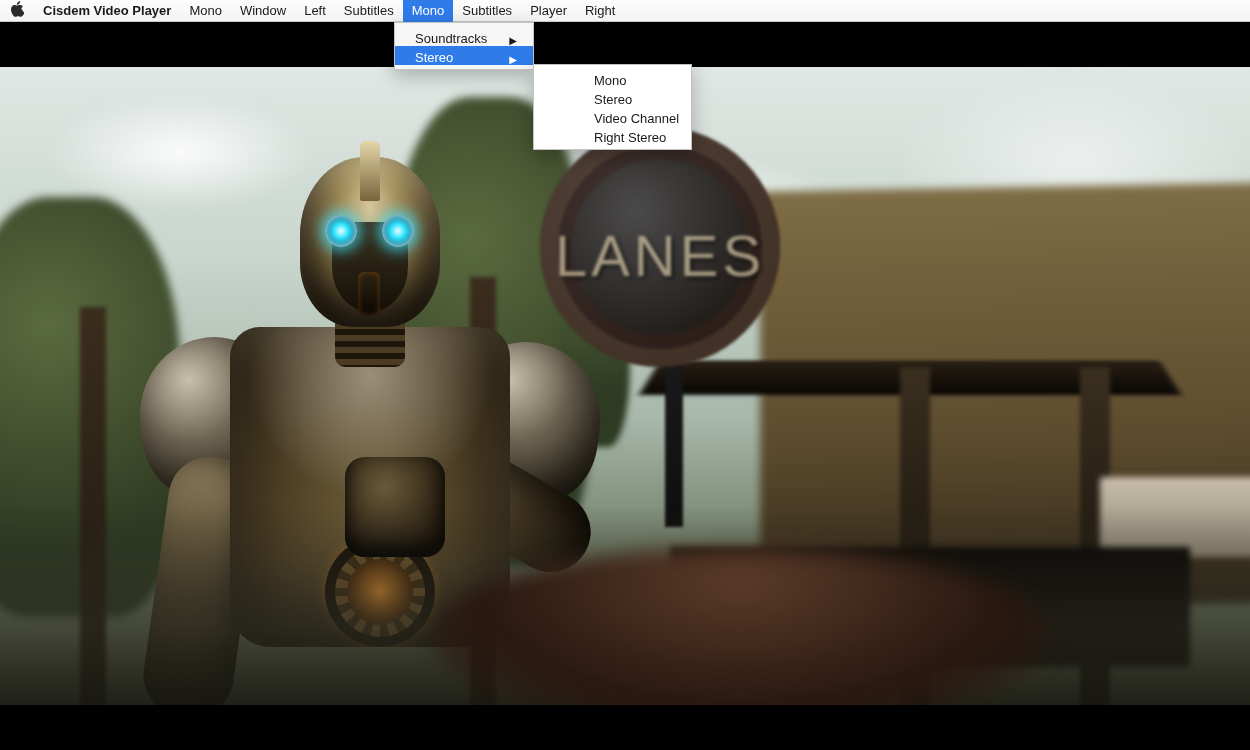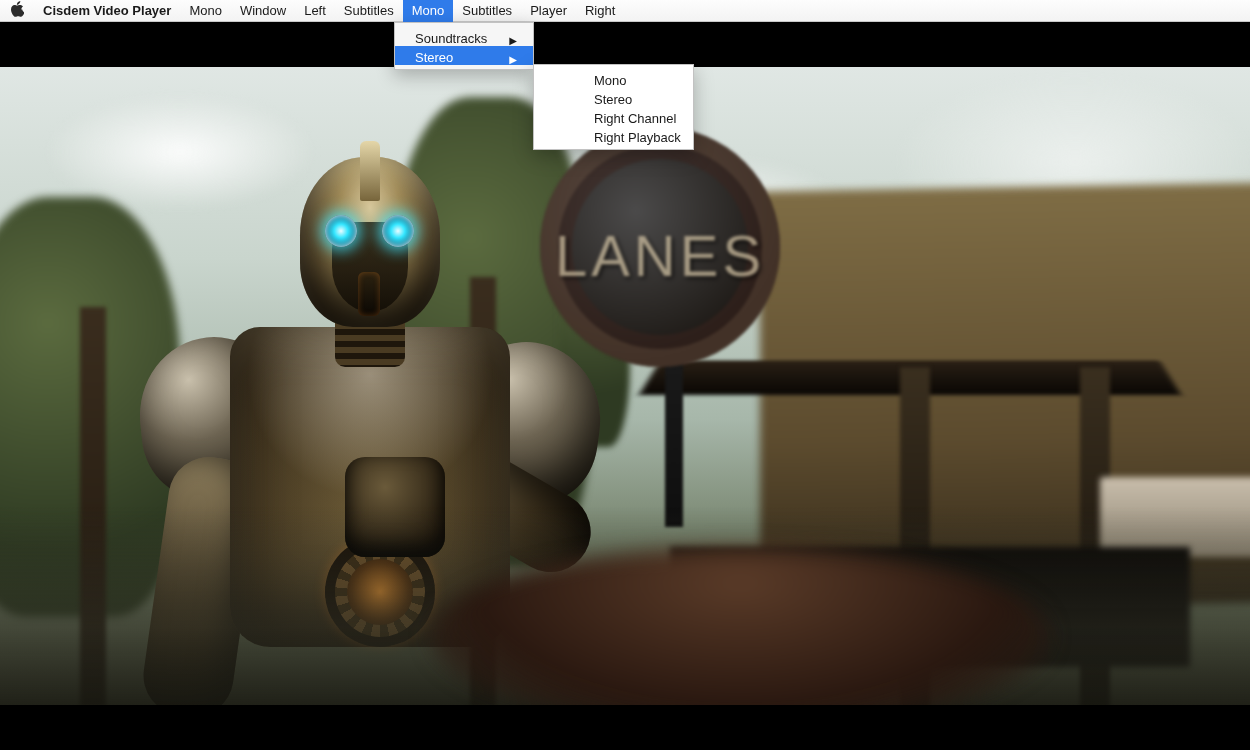--- a/index.html
+++ b/index.html
@@ -350,22 +350,22 @@
     <span>Soundtracks</span>
     <span class="submenu-arrow">▶</span>
   </div>
   <div class="dropdown-item blue" style="position:relative;">
     <span>Stereo</span>
     <span class="submenu-arrow">▶</span>
 
     <div class="submenu">
       <div class="dropdown-item">Mono</div>
       <div class="dropdown-item">Stereo</div>
-      <div class="dropdown-item">Right Channel</div>
-      <div class="dropdown-item">Right Playback</div>
+      <div class="dropdown-item">Video Channel</div>
+      <div class="dropdown-item">Right Stereo</div>
     </div>
   </div>
 </div>
 
 <div class="video-area">
   <div class="letterbox-top"></div>
   <div class="video-frame">
     <div class="sky"></div>
     <div class="cloud c1"></div>
     <div class="cloud c2"></div>

